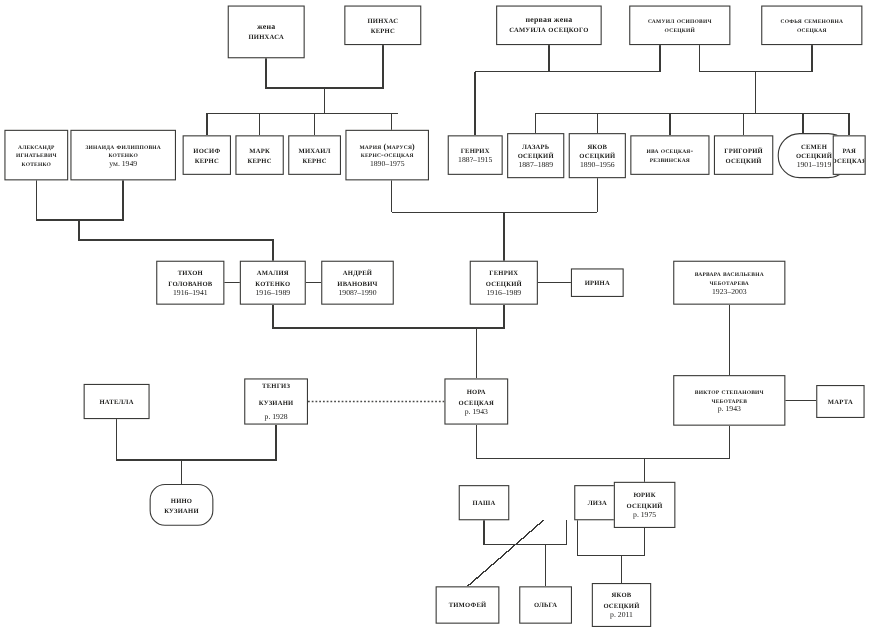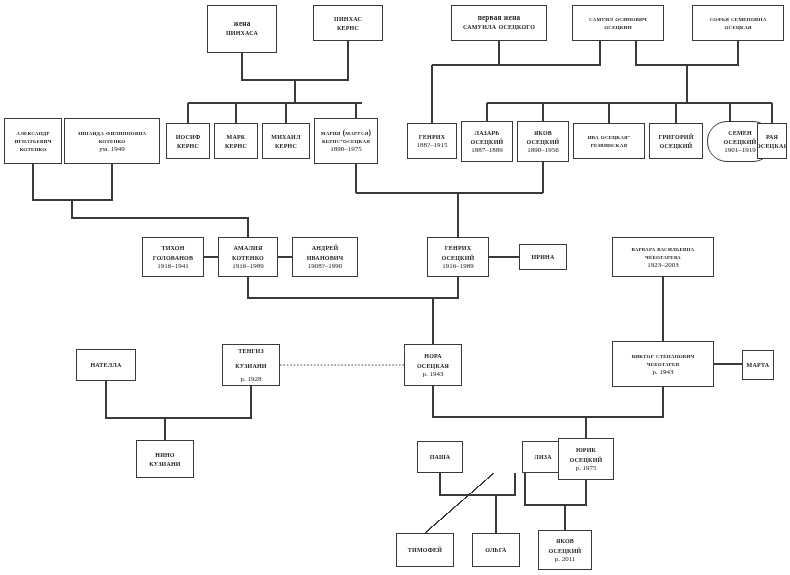--- a/index.html
+++ b/index.html
@@ -168,21 +168,21 @@
         <div class="nm">Кернс</div>
       </div>
       <div class="node" style="left: 214px; top: 123px; width: 44px; height: 36px;">
         <div class="nm">Марк</div>
         <div class="nm">Кернс</div>
       </div>
       <div class="node" style="left: 262px; top: 123px; width: 48px; height: 36px;">
         <div class="nm">Михаил</div>
         <div class="nm">Кернс</div>
       </div>
-      <div class="node" style="left: 314px; top: 118px; width: 64px; height: 46px;">
+      <div class="node" style="left: 314px; top: 118px; width: 76px; height: 46px;">
         <div class="nm sm">Мария (Маруся)</div>
         <div class="nm sm">Кернс-Осецкая</div>
         <div class="dt">1890–1975</div>
       </div>
       <div class="node" style="left: 407px; top: 123px; width: 50px; height: 36px;">
         <div class="nm">Генрих</div>
         <div class="dt">188?–1915</div>
       </div>
       <div class="node" style="left: 461px; top: 121px; width: 52px; height: 41px;">
         <div class="nm">Лазарь</div>
@@ -250,24 +250,24 @@
       <div class="node" style="left: 404px; top: 344px; width: 58px; height: 42px;">
         <div class="nm">Нора</div>
         <div class="nm">Осецкая</div>
         <div class="dt">р. 1943</div>
       </div>
       <div class="node" style="left: 612px; top: 341px; width: 102px; height: 46px;">
         <div class="nm sm">Виктор Степанович</div>
         <div class="nm sm">Чеботарев</div>
         <div class="dt">р. 1943</div>
       </div>
-      <div class="node" style="left: 742px; top: 350px; width: 32px; height: 30px;">
+      <div class="node" style="left: 742px; top: 350px; width: 44px; height: 30px;">
         <div class="nm">Марта</div>
       </div>
-      <div class="node" style="left: 136px; top: 440px; width: 58px; height: 38px;">
+      <div class="node" style="left: 136px; top: 440px; width: 58px; height: 38px; border-radius: 14px;">
         <div class="nm">Нино</div>
         <div class="nm">Кузиани</div>
       </div>
       <div class="node" style="left: 417px; top: 441px; width: 46px; height: 32px;">
         <div class="nm">Паша</div>
       </div>
       <div class="node" style="left: 522px; top: 441px; width: 42px; height: 32px;">
         <div class="nm">Лиза</div>
       </div>
       <div class="node" style="left: 558px; top: 438px; width: 56px; height: 42px;">

